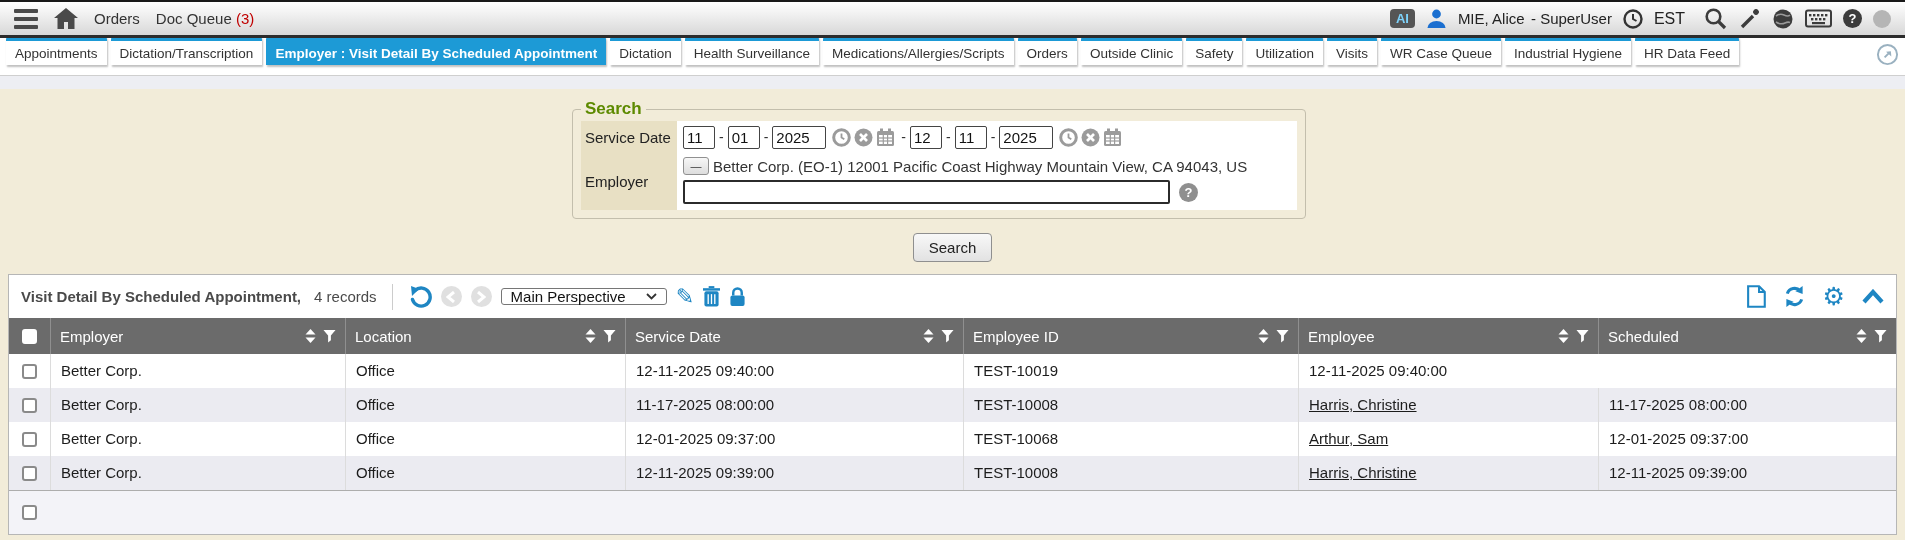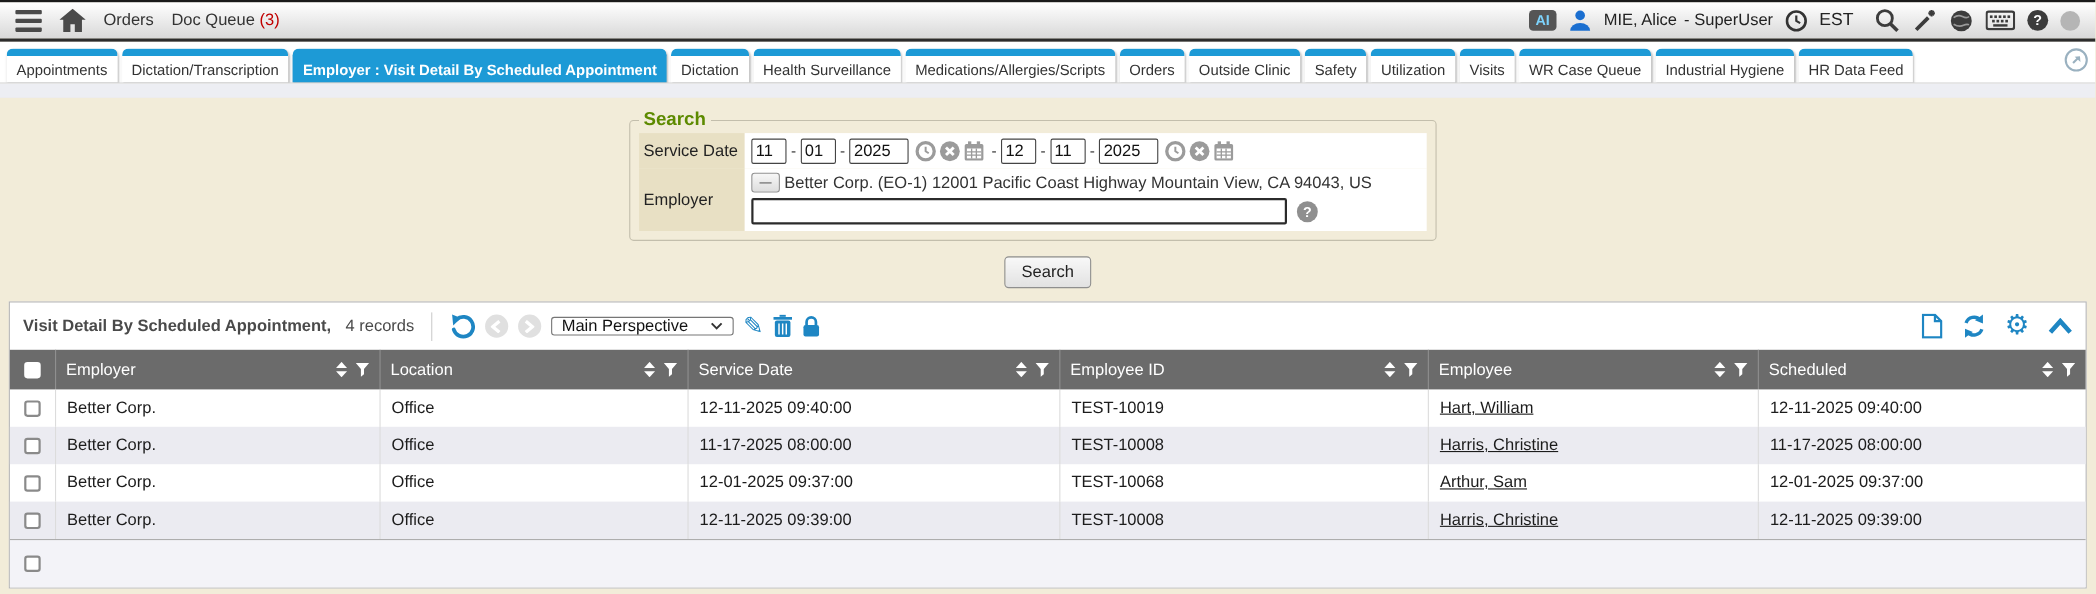--- a/index.html
+++ b/index.html
@@ -20,21 +20,21 @@
     padding:3px 6px; line-height:1; }
   .user-name { font-size:15px; color:#222; }
   .user-role { font-size:15px; color:#222; margin-left:2px; }
   .tz { font-size:16px; color:#222; }
   .circle-help { width:19px; height:19px; border-radius:50%; background:#3c3c3c; color:#fff;
     font-size:13px; font-weight:bold; display:flex; align-items:center; justify-content:center; }
   .status-dot { width:18px; height:18px; border-radius:50%; background:#b5b5b5; display:inline-block; }
 
   
   .tabbar { height:38px; background:#fff; border-bottom:1px solid #cfcfcf; display:flex;
-    align-items:flex-end; padding:0 6px; gap:4px; overflow:hidden; }
+    align-items:flex-end; padding:10px 6px; gap:4px; overflow:hidden; }
   .tab { height:31px; background:#fff; border-top:7px solid #1d9ad6; border-radius:6px 6px 0 0;
     box-shadow:1px 2px 2px rgba(0,0,0,0.25); display:flex; align-items:center; padding:0 9px;
     font-size:13.5px; color:#333; white-space:nowrap; cursor:pointer; flex:0 1 auto; min-width:0; overflow:hidden; }
   .tab.active { background:#1d9ad6; color:#fff; font-weight:bold;align-items:center; }
   .tab-overflow { margin-left:auto; align-self:center; flex:0 0 auto; cursor:pointer; }
   .substrip { height:13px; background:#edeef3; }
 
   
   .content { height:451px; background:#f2ecd9; padding-top:10px; position:relative; }
 
@@ -485,21 +485,20 @@
         </div>
 
         <div class="trow drow odd">
           <div class="td cbcell">
               <span class="cb"></span>
             </div>
           <div class="td">Better Corp.</div>
           <div class="td">Office</div>
           <div class="td">12-11-2025 09:40:00</div>
           <div class="td">TEST-10019</div>
-          <div class="td"><a class="emp-link">Hart, William</a></div>
           <div class="td" style="border-right:none;">12-11-2025 09:40:00</div>
         </div>
         <div class="trow drow even">
           <div class="td cbcell">
               <span class="cb"></span>
             </div>
           <div class="td">Better Corp.</div>
           <div class="td">Office</div>
           <div class="td">11-17-2025 08:00:00</div>
           <div class="td">TEST-10008</div>

